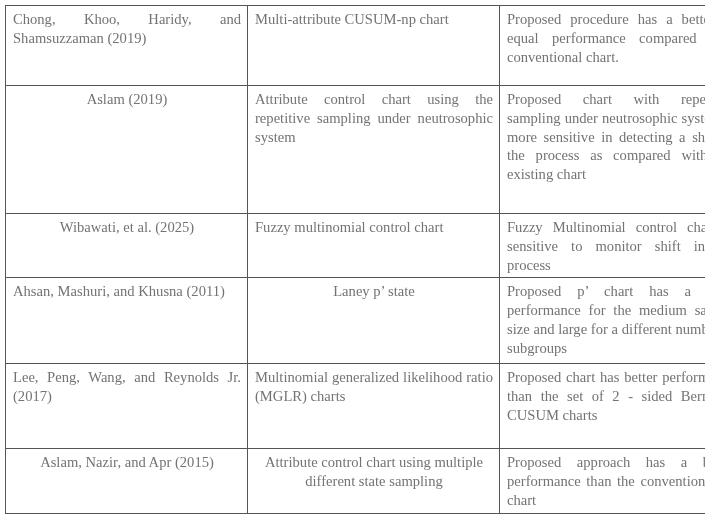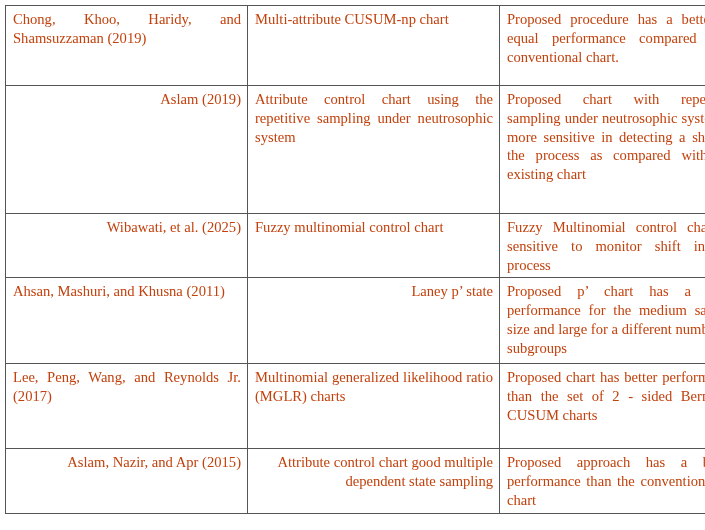--- a/index.html
+++ b/index.html
@@ -28,29 +28,29 @@
     width: 695px;
     border-collapse: collapse;
     table-layout: fixed;
   }
   table.lit-table td {
     border: 1px solid #555555;
     vertical-align: top;
     padding: 4px 6px 3px 7px;
     font-size: 14.6px;
     line-height: 1.285;
-    color: #c2410c;
+    color: #737373;
   }
   td.col-ref   { width: 228px; }
   td.col-chart { width: 238px; margin-top: 35px; }
   td.col-find  { width: 229px; }
 
   
   .just { text-align: justify; text-justify: inter-word; }
-  .left { text-align: right; }
+  .left { text-align: center; }
   
 
   .cell-inner { display: block; }
 </style>
 </head>
 <body>
 
 <div id="page">
   <table class="lit-table">
     <tbody>
@@ -113,21 +113,21 @@
         <td class="col-find just">
             <span class="cell-inner">Proposed chart has better performance than the set of 2 ‐ sided Bernoulli CUSUM charts</span>
           </td>
       </tr>
 
       <tr style="height: 57px;">
         <td class="col-ref left">
             <span class="cell-inner">Aslam, Nazir, and Apr (2015)</span>
           </td>
         <td class="col-chart left">
-            <span class="cell-inner">Attribute control chart good multiple dependent state sampling</span>
+            <span class="cell-inner">Attribute control chart using multiple different state sampling</span>
           </td>
         <td class="col-find just">
             <span class="cell-inner">Proposed approach has a better performance than the conventional np chart</span>
           </td>
       </tr>
 
     </tbody>
   </table>
 </div>
 

